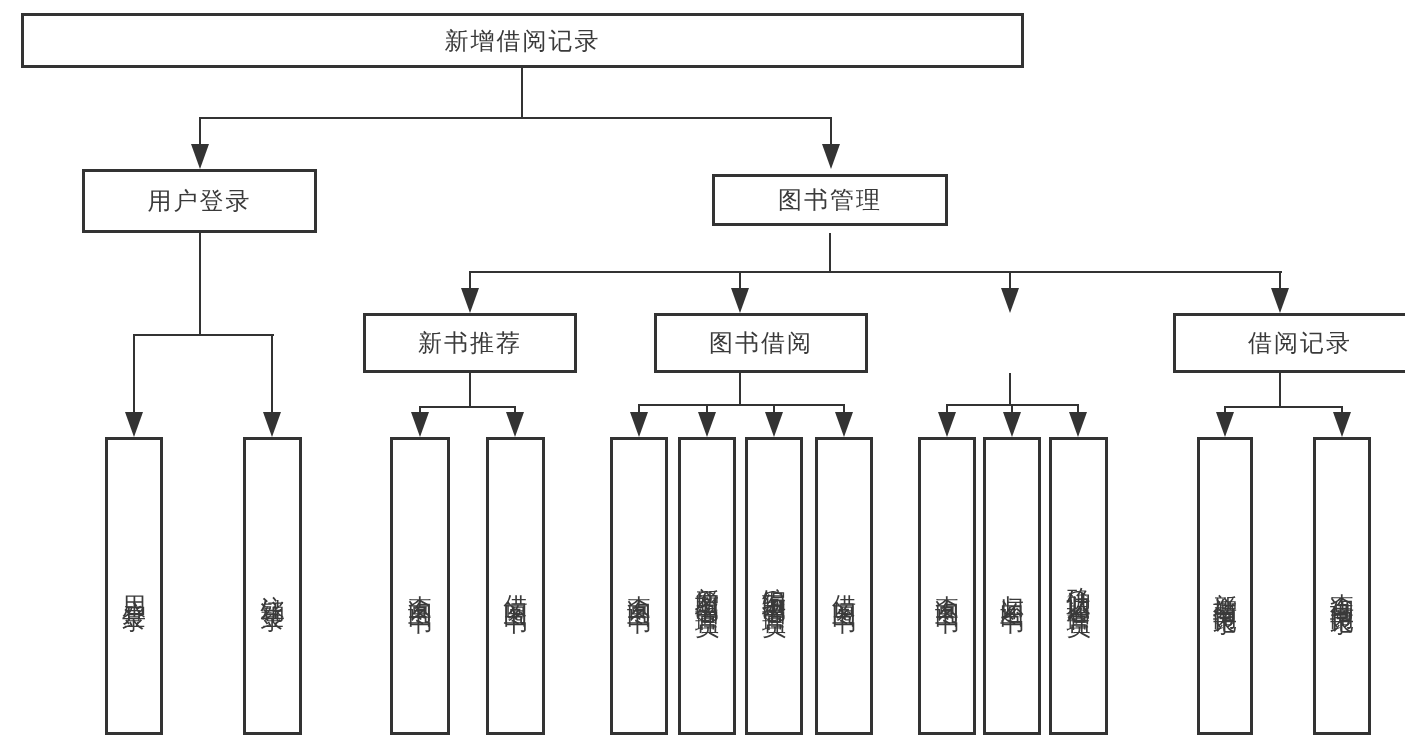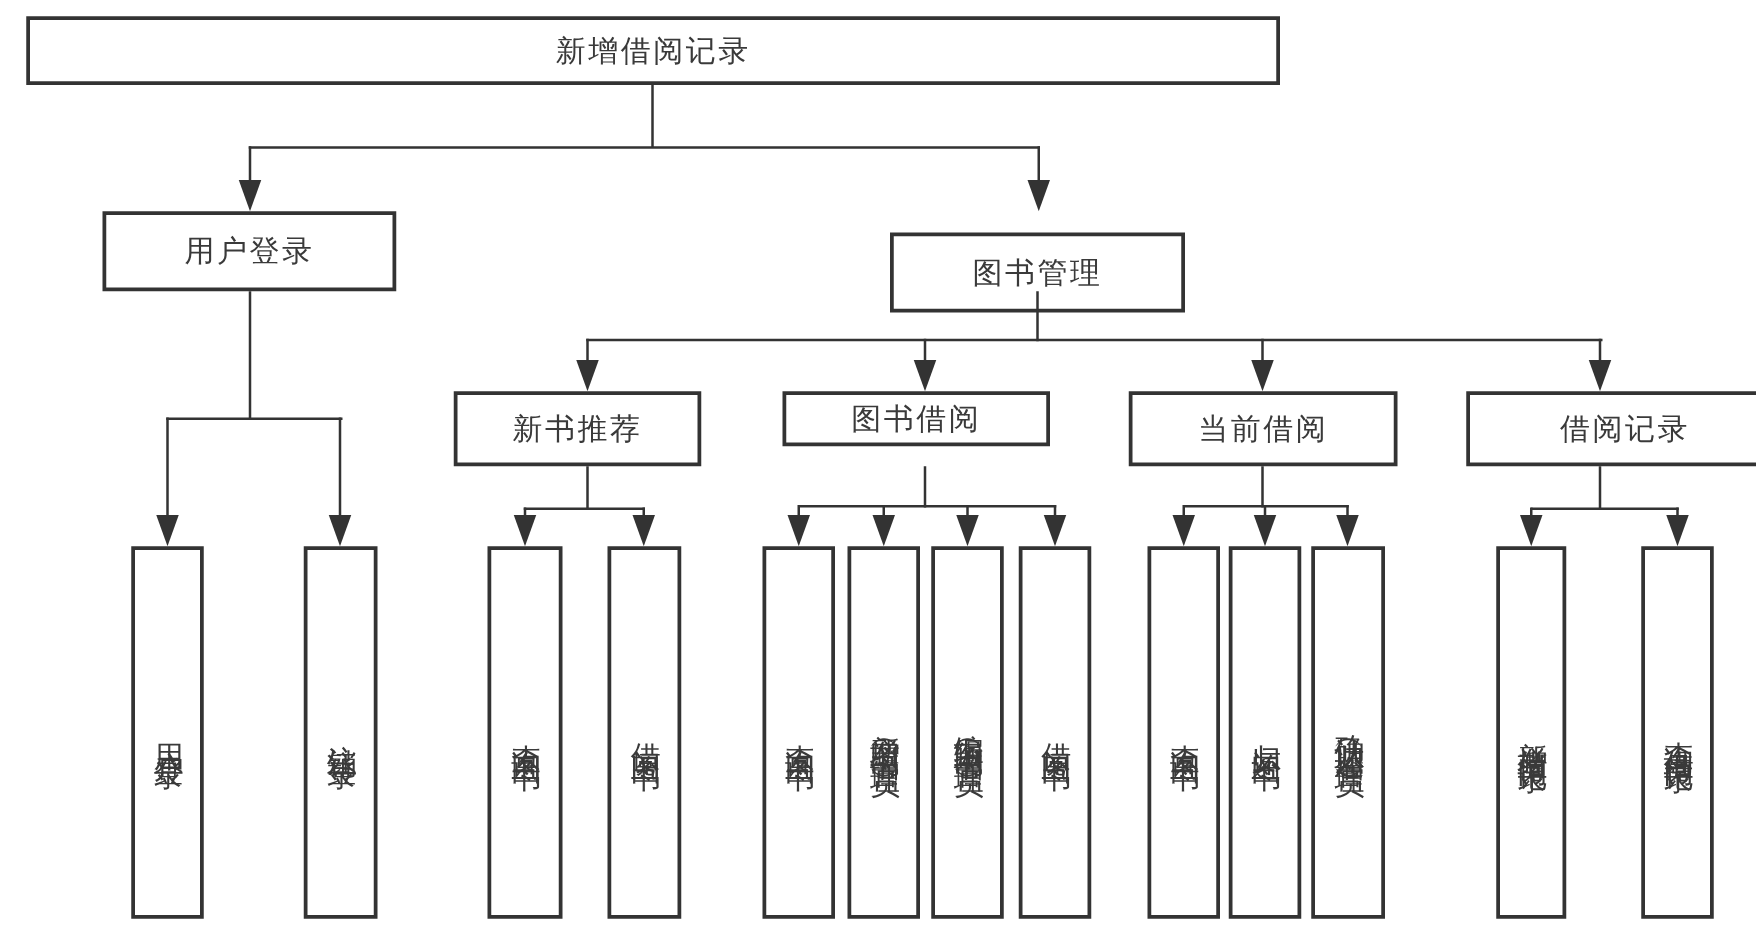--- a/index.html
+++ b/index.html
@@ -41,21 +41,21 @@
   <div class="line vline" style="left:521px;top:68px;height:50px"></div>
   <div class="line hline" style="left:199px;top:117px;width:633px"></div>
   <div class="line vline" style="left:199px;top:117px;height:28px"></div>
   <div class="arrow" style="left:191px;top:144px"></div>
   <div class="line vline" style="left:830px;top:117px;height:28px"></div>
   <div class="arrow" style="left:822px;top:144px"></div>
 
   <div class="node" style="left:82px;top:169px;width:235px;height:64px">
     <span>用户登录</span>
   </div>
-  <div class="node" style="left:712px;top:186px;width:236px;height:64px">
+  <div class="node" style="left:712px;top:174px;width:236px;height:52px">
     <span>图书管理</span>
   </div>
 
   <div class="line vline" style="left:199px;top:233px;height:103px"></div>
   <div class="line hline" style="left:133px;top:334px;width:141px"></div>
   <div class="line vline" style="left:133px;top:334px;height:79px"></div>
   <div class="arrow" style="left:125px;top:412px"></div>
   <div class="line vline" style="left:271px;top:334px;height:79px"></div>
   <div class="arrow" style="left:263px;top:412px"></div>
 
@@ -63,28 +63,25 @@
   <div class="line hline" style="left:469px;top:271px;width:813px"></div>
   <div class="line vline" style="left:469px;top:271px;height:20px"></div>
   <div class="arrow" style="left:461px;top:288px"></div>
   <div class="line vline" style="left:739px;top:271px;height:20px"></div>
   <div class="arrow" style="left:731px;top:288px"></div>
   <div class="line vline" style="left:1009px;top:271px;height:20px"></div>
   <div class="arrow" style="left:1001px;top:288px"></div>
   <div class="line vline" style="left:1279px;top:271px;height:20px"></div>
   <div class="arrow" style="left:1271px;top:288px"></div>
 
-  <div class="node" style="left:363px;top:313px;width:198px;height:60px">
+  <div class="node" style="left:363px;top:313px;width:214px;height:60px">
     <span>新书推荐</span>
   </div>
-  <div class="node" style="left:626px;top:313px;width:214px;height:44px">
+  <div class="node" style="left:654px;top:313px;width:214px;height:60px">
     <span>图书借阅</span>
-  </div>
-  <div class="node" style="left:903px;top:313px;width:215px;height:60px">
-    <span>当前借阅</span>
   </div>
   <div class="node" style="left:1173px;top:313px;width:254px;height:60px">
     <span>借阅记录</span>
   </div>
 
   <div class="line vline" style="left:469px;top:373px;height:35px"></div>
   <div class="line hline" style="left:419px;top:406px;width:97px"></div>
   <div class="line vline" style="left:419px;top:406px;height:8px"></div>
   <div class="arrow" style="left:411px;top:412px"></div>
   <div class="line vline" style="left:514px;top:406px;height:8px"></div>

